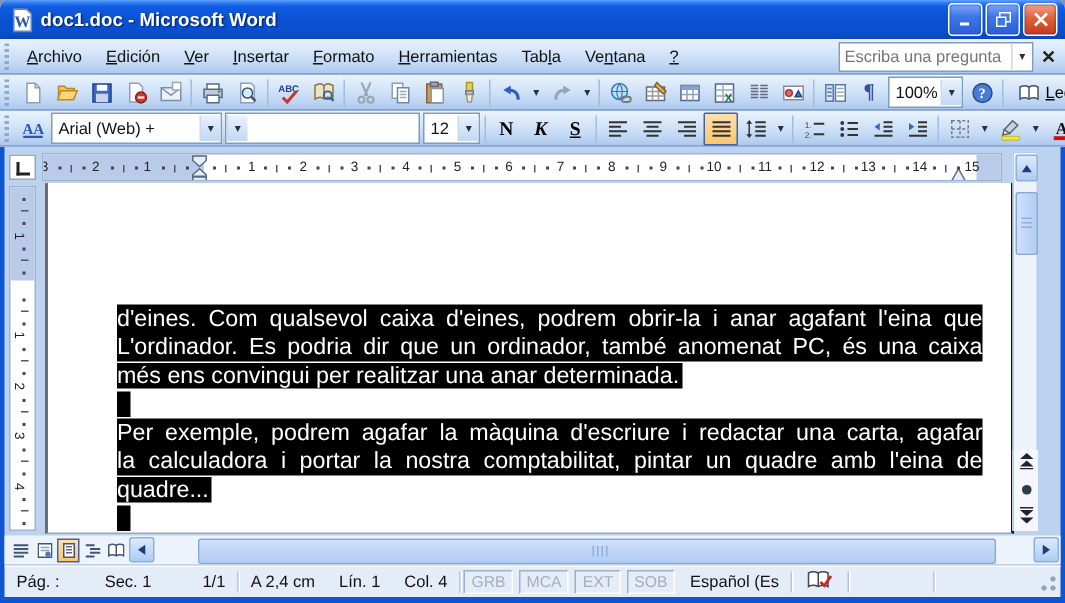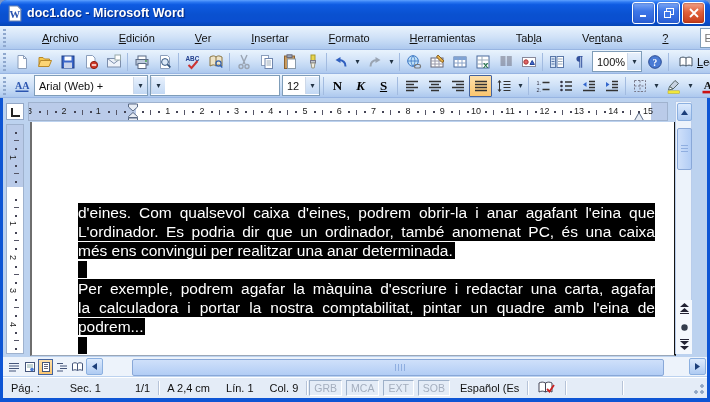--- a/index.html
+++ b/index.html
@@ -11,21 +11,21 @@
   .appicon{width:17px;height:17px;margin:0 4px 0 6px;flex:none;}
   .title{font-size:12.5px;font-weight:bold;text-shadow:1px 1px 1px #00247a;white-space:nowrap;}
   .winbtns{margin-left:auto;display:flex;gap:2px;padding-right:5px;}
   .wbtn{width:21px;height:20px;border-radius:3px;border:1px solid #fff;display:flex;align-items:center;justify-content:center;
     background:linear-gradient(180deg,#7DA8F6 0%,#3E77E8 40%,#2E63D8 90%);box-shadow:inset 0 0 2px #1a48a8;}
   .wbtn.close{background:linear-gradient(180deg,#F2A38B 0%,#E1613B 45%,#C8401E 95%);box-shadow:inset 0 0 2px #7e1d06;}
   
   .bar{position:absolute;left:0;width:710px;height:24px;display:flex;align-items:center;
     background:linear-gradient(180deg,#E9F3FD 0%,#D2E3F8 45%,#BFD6F3 75%,#ADC8EE 100%);
     border-bottom:1px solid #98B5E2;box-sizing:border-box;font-size:11px;color:#111;}
-  .menubar{top:26px;gap:24px;}
+  .menubar{top:26px;}
   .tb1{top:50px;}
   .tb2{top:74px;}
   .drag{width:3px;height:18px;margin:0 4px 0 3px;flex:none;
     background:repeating-linear-gradient(180deg,#8FA8CE 0 2px,rgba(0,0,0,0) 2px 4px);}
   .mi{padding:3px 8px;white-space:nowrap;}
   .mi .u{text-decoration:underline;}
   .qbox{margin-left:auto;width:128px;height:18px;background:#fff;border:1px solid #7F9DB9;display:flex;align-items:center;}
   .qbox input{border:0;outline:0;flex:1;font-size:11px;color:#7e7e7e;padding:0 3px;width:100px;font-family:"Liberation Sans",sans-serif;background:#fff;}
   .dd{width:13px;height:100%;display:flex;align-items:center;justify-content:center;font-size:8px;color:#234;border-left:1px solid #cdd8e8;}
   .menu-close{margin:0 6px 0 5px;font-size:12px;font-weight:bold;color:#222;}
@@ -567,21 +567,21 @@
       </div>
 
     <div class="canvas">
       <div class="textcol">
         <div class="dl full">d'eines. Com qualsevol caixa d'eines, podrem obrir-la i anar agafant l'eina que</div>
         <div class="dl full">L'ordinador. Es podria dir que un ordinador, també anomenat PC, és una caixa</div>
         <div class="dl"><span class="sel">més ens convingui per realitzar una anar determinada.</span></div>
         <div class="dl"><span class="selbar"></span></div>
         <div class="dl full">Per exemple, podrem agafar la màquina d'escriure i redactar una carta, agafar</div>
         <div class="dl full">la calculadora i portar la nostra comptabilitat, pintar un quadre amb l'eina de</div>
-        <div class="dl"><span class="sel">podrem...</span></div>
+        <div class="dl"><span class="sel">quadre...</span></div>
         <div class="dl"><span class="selbar"></span></div>
 
       </div>
     </div>
 
     <div class="vscroll">
       <span class="sbtn" style="top:1px;">
           <svg width="7" height="5" viewBox="0 0 7 5">
             <path d="M3.5 0L7 5H0z" fill="#1B3E7A"></path>
           </svg>
@@ -659,21 +659,21 @@
     </div>
   </div>
 
   <div class="statusbar">
     <span class="scell">Pág. :</span>
     <span class="scell" style="margin-left:14px;">Sec. 1</span>
     <span class="scell" style="margin-left:18px;text-align:center;">1/1</span>
     <span class="sdiv"></span>
     <span class="scell">A 2,4 cm</span>
     <span class="scell">Lín. 1</span>
-    <span class="scell">Col. 9</span>
+    <span class="scell">Col. 4</span>
     <span class="sdiv"></span>
     <span class="stog">GRB</span>
     <span class="stog">MCA</span>
     <span class="stog">EXT</span>
     <span class="stog">SOB</span>
     <span class="scell">Español (Es</span>
     <span class="sdiv"></span>
     <span class="scell" style="padding:0 10px;">
       <svg width="17" height="13" viewBox="0 0 17 13">
           <path d="M1 2c2.5-1.2 4-1.2 6.5 0 2.5-1.2 4-1.2 6.5 0v9c-2.5-1.2-4-1.2-6.5 0-2.5-1.2-4-1.2-6.5 0z" fill="#fff" stroke="#445"></path>

